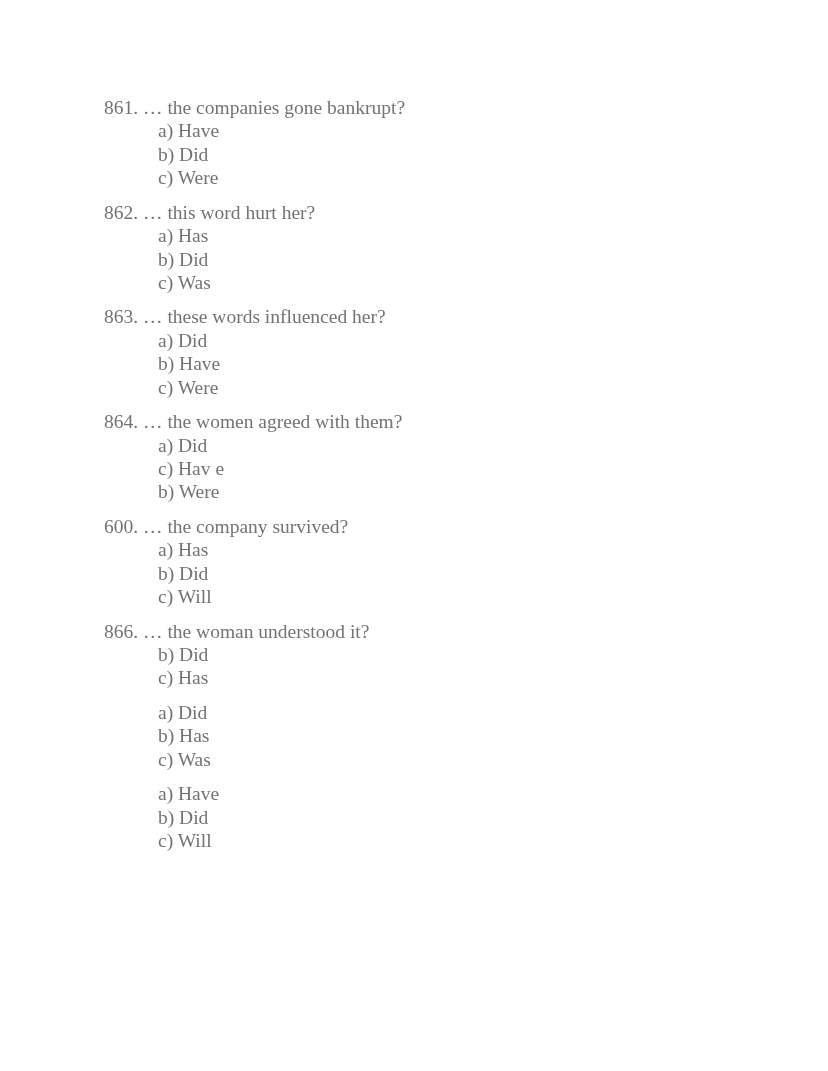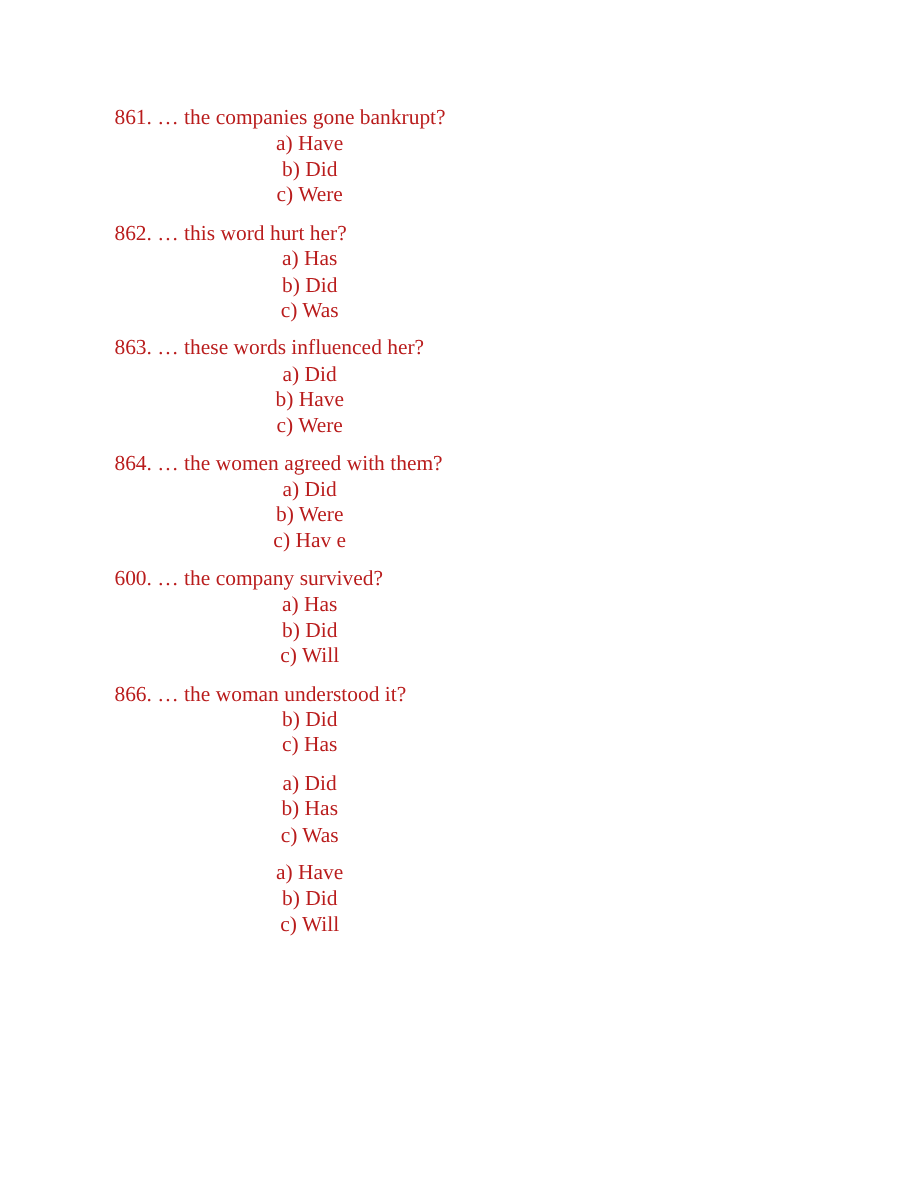--- a/index.html
+++ b/index.html
@@ -1,24 +1,24 @@
 <!DOCTYPE html>
 <html><head>
 <meta charset="utf-8">
 <style>
   html, body { margin: 0; padding: 0; background: #ffffff; }
   body { width: 828px; height: 1071px; position: relative; overflow: hidden; }
   .page {
     position: absolute; left: 104px; top: 96px;
     font-family: "Liberation Serif", serif;
-    font-size: 19.5px; color: #b91c1c; line-height: 23.4px;
+    font-size: 19.5px; color: #737373; line-height: 23.4px;
   }
   .question { margin: 0 0 11.1px 0; }
   .q-line { white-space: pre; }
-  .options { margin: 0; padding: 0 0 0 54px; list-style: none; text-align: center; }
+  .options { margin: 0; padding: 0 0 0 54px; list-style: none; }
   .option { white-space: pre; }
 </style>
 </head>
 <body>
 
 <div class="page" id="qlist">
     <div class="question">
       <div class="q-line"><span>861.</span><span> </span><span>… the companies gone bankrupt?</span></div>
       <ul class="options">
         <li class="option">a) Have</li>
@@ -39,22 +39,22 @@
       <ul class="options">
         <li class="option">a) Did</li>
         <li class="option">b) Have</li>
         <li class="option">c) Were</li>
       </ul>
     </div>
     <div class="question">
       <div class="q-line"><span>864.</span><span> </span><span>… the women agreed with them?</span></div>
       <ul class="options">
         <li class="option">a) Did</li>
+        <li class="option">c) Hav e</li>
         <li class="option">b) Were</li>
-        <li class="option">c) Hav e</li>
       </ul>
     </div>
     <div class="question">
       <div class="q-line"><span>600.</span><span> </span><span>… the company survived?</span></div>
       <ul class="options">
         <li class="option">a) Has</li>
         <li class="option">b) Did</li>
         <li class="option">c) Will</li>
       </ul>
     </div>

